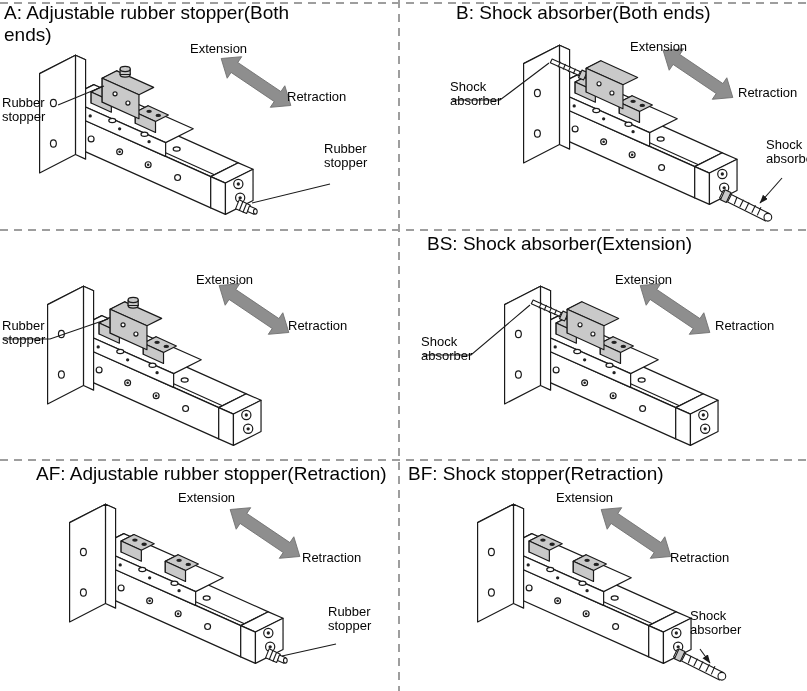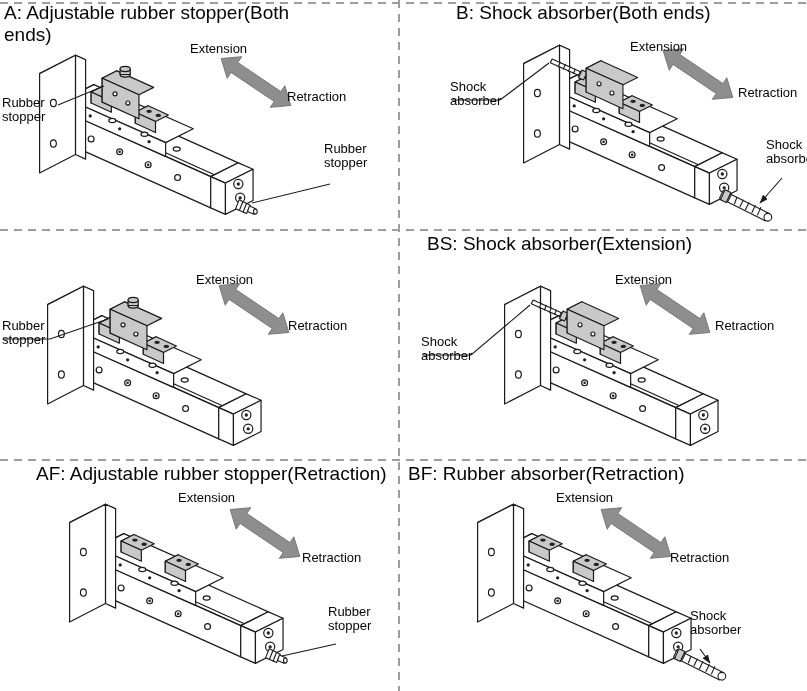--- a/index.html
+++ b/index.html
@@ -223,21 +223,21 @@
       <use href="#dbl-arrow" transform="translate(233,72) rotate(34)"></use>
       <line class="leader" x1="304" y1="183" x2="250" y2="195"></line>
     </svg>
     <div class="lbl" style="left:146px;top:30px">Extension</div>
     <div class="lbl" style="left:270px;top:90px">Retraction</div>
     <div class="lbl" style="left:296px;top:144px">Rubber
 stopper</div>
   </section>
 
   <section class="cell" id="cell-bf">
-    <h2 class="title">BF: Rubber absorber(Retraction)</h2>
+    <h2 class="title">BF: Shock stopper(Retraction)</h2>
     <svg class="art" width="407" height="230" viewBox="0 0 407 230">
       <g>
         <use href="#machine-base" transform="translate(50,34) scale(0.92)"></use>
         <use href="#part-shock-end" transform="translate(50,34) scale(0.92)"></use>
       </g>
       <use href="#dbl-arrow" transform="translate(236,72) rotate(34)"></use>
       <line class="leader" x1="300" y1="188" x2="310" y2="202" marker-end="url(#ah)"></line>
     </svg>
     <div class="lbl" style="left:156px;top:30px">Extension</div>
     <div class="lbl" style="left:270px;top:90px">Retraction</div>

